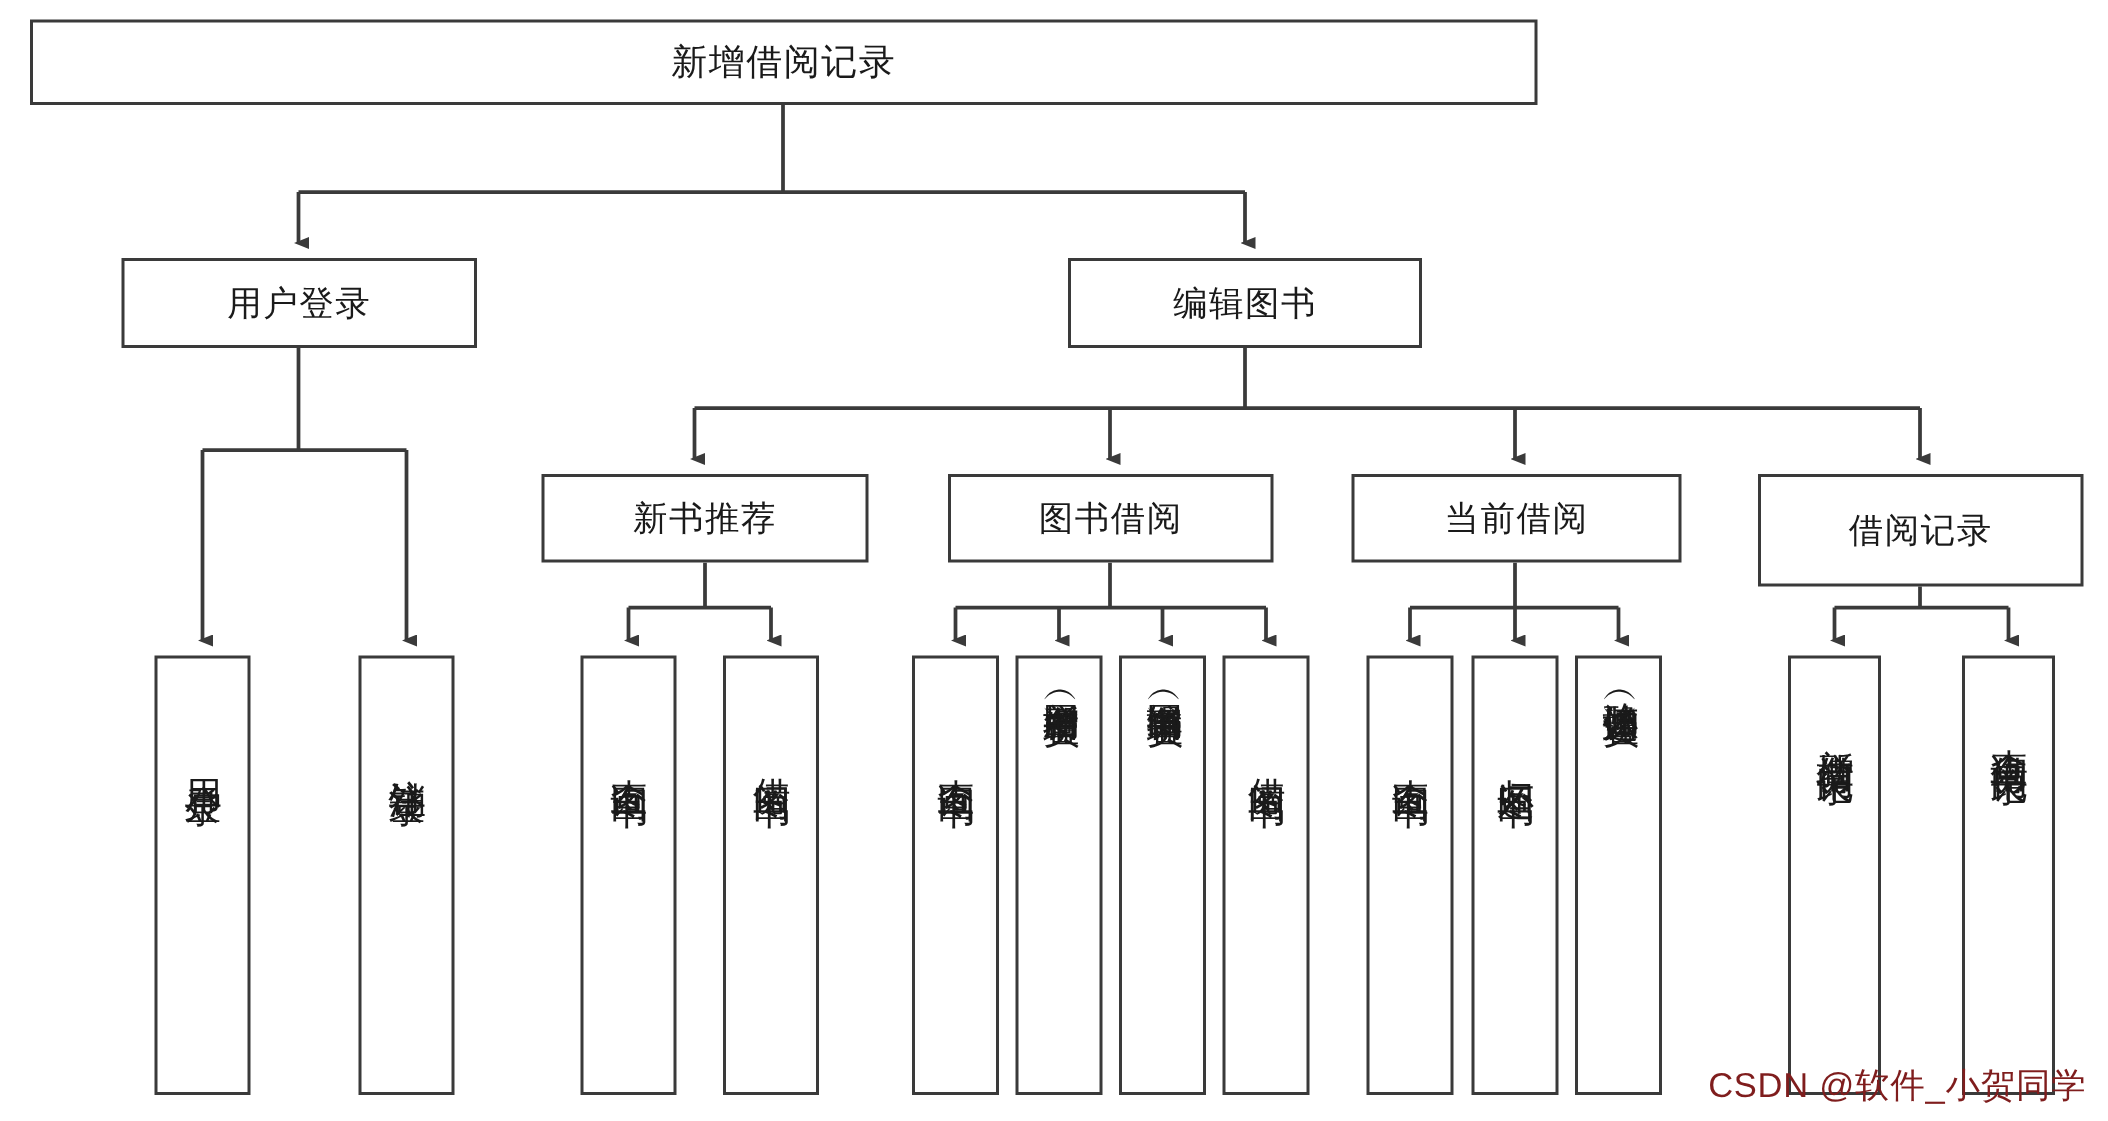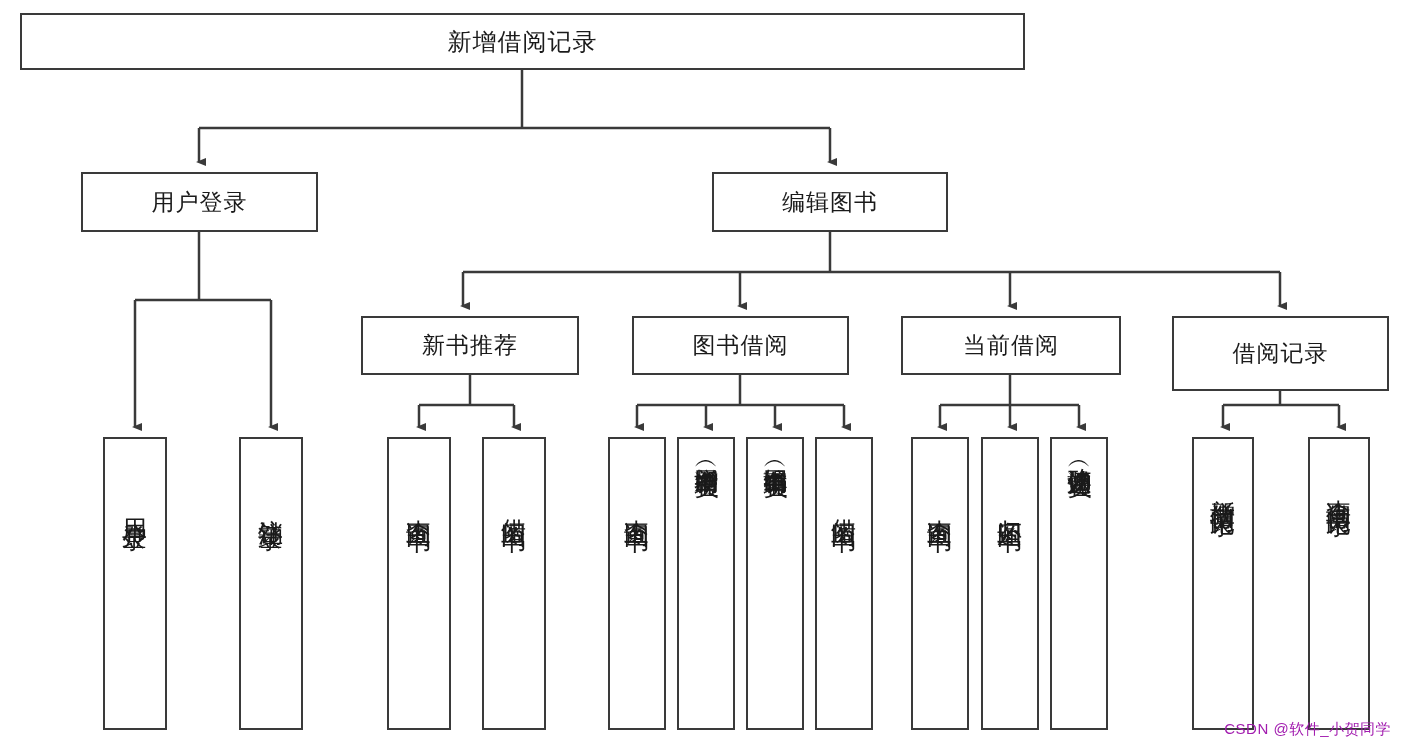--- a/index.html
+++ b/index.html
@@ -62,22 +62,22 @@
     white-space: nowrap;
   }
   .node.v.long .lbl {
     font-size: 24px;
     letter-spacing: 1px;
   }
   .watermark {
     position: absolute;
     right: 14px;
     bottom: 8px;
-    font-size: 15px;
-    color: #a21caf;
+    font-size: 23px;
+    color: #7f1d1d;
     letter-spacing: 0.5px;
     z-index: 5;
     white-space: nowrap;
     font-family: "Liberation Sans", "DejaVu Sans", sans-serif;
   }
 </style>
 </head>
 <body>
 
 <div id="canvas">

